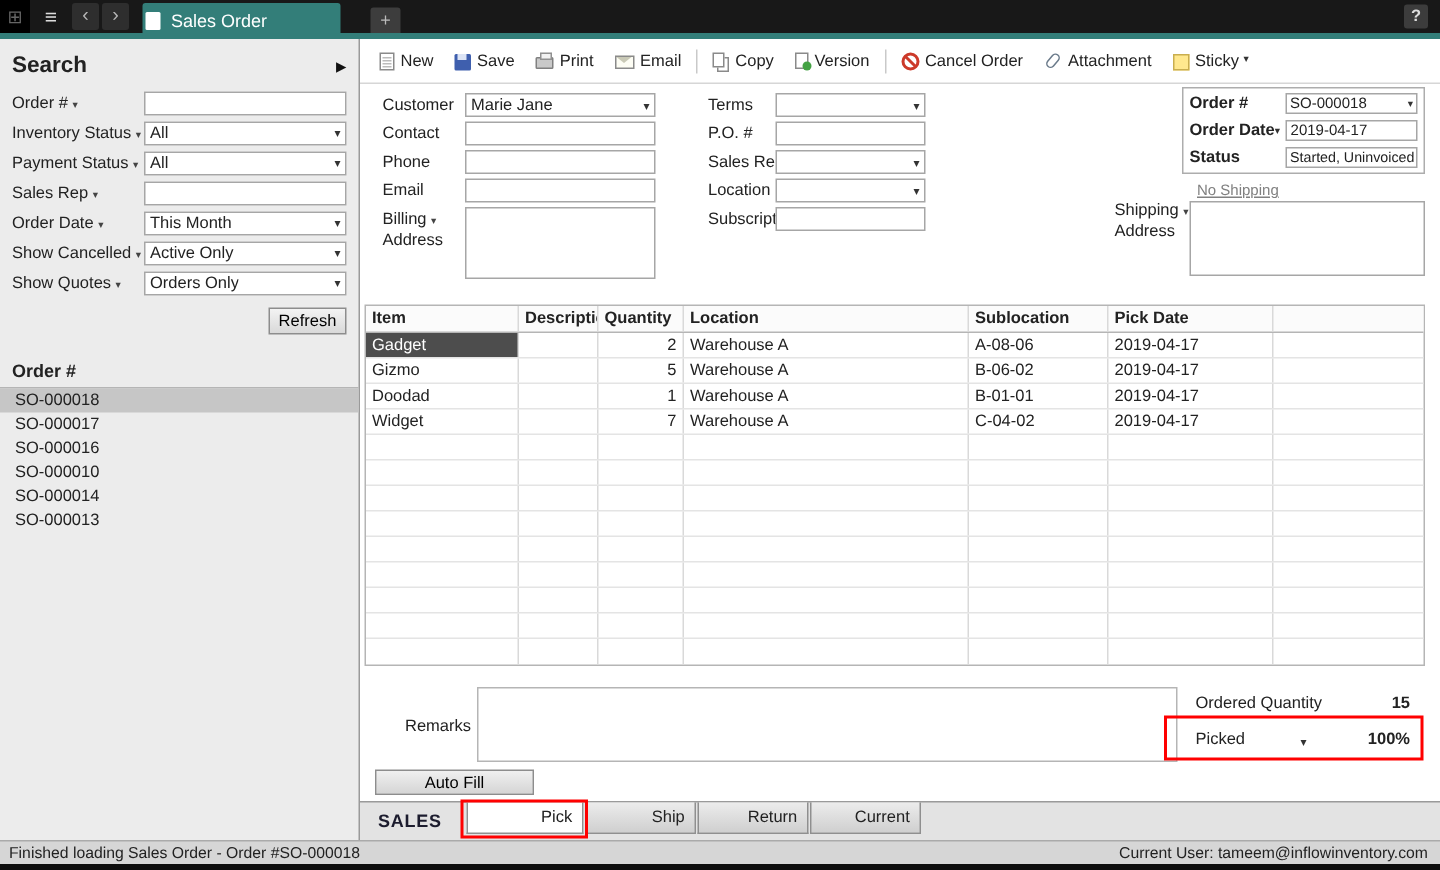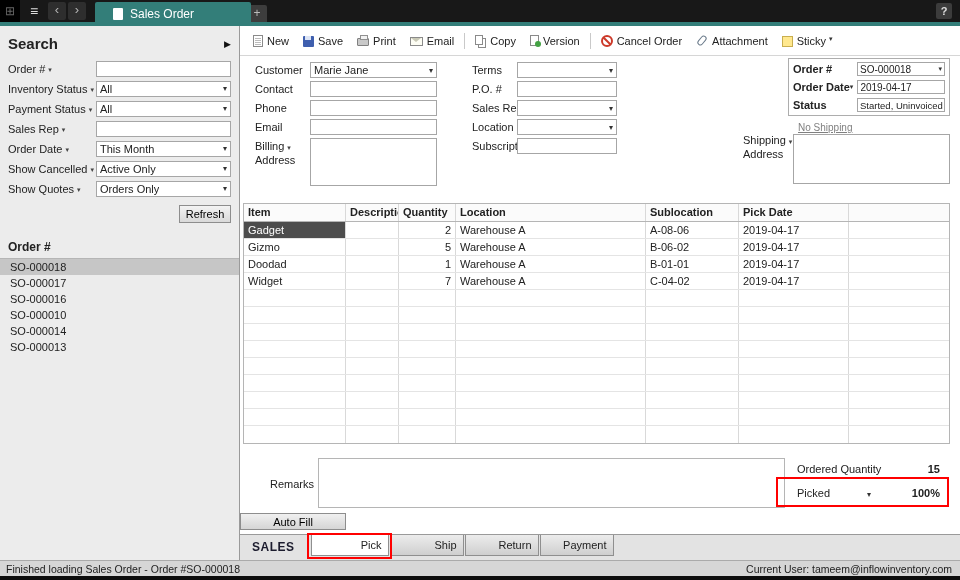--- a/index.html
+++ b/index.html
@@ -6,21 +6,21 @@
 html,body{width:960px;height:580px;overflow:hidden}
 body{font-family:"Liberation Sans",sans-serif;font-size:11px;color:#222;background:#fff}
 .window{position:relative;width:960px;height:580px;background:#fff;overflow:hidden}
 
 
 .topbar{position:absolute;left:0;top:0;width:960px;height:22px;background:#181818}
 .appicon{position:absolute;left:0;top:0;width:20px;height:22px;background:#000;color:#666;text-align:center;line-height:22px;font-size:12px}
 .menu-btn{position:absolute;left:24px;top:0;width:20px;height:22px;color:#ddd;text-align:center;line-height:22px;font-size:14px;cursor:pointer}
 .nav-btn{position:absolute;top:2px;width:18px;height:18px;background:#2e2e2e;color:#b5b5b5;text-align:center;line-height:16px;font-size:13px;border-radius:2px;cursor:pointer}
 .nav-back{left:48px}.nav-fwd{left:68px}
-.tab{position:absolute;left:95px;top:2px;width:156px;height:24px;background:#337e79;color:#fff;display:flex;align-items:center;gap:7px;padding-left:18px;font-size:12px;border-radius:2px 2px 0 0;z-index:2}
+.tab{position:absolute;left:95px;top:2px;width:132px;height:24px;background:#337e79;color:#fff;display:flex;align-items:center;gap:7px;padding-left:2px;font-size:12px;border-radius:2px 2px 0 0;z-index:2}
 .tab-ico{width:10px;height:12px;background:#fff;border-radius:1px;display:inline-block}
 .plus-tab{position:absolute;left:247px;top:5px;width:20px;height:17px;background:#3d3d3d;color:#bbb;text-align:center;line-height:17px;border-radius:2px 2px 0 0;font-size:12px;cursor:pointer}
 .help-btn{position:absolute;right:8px;top:3px;width:16px;height:16px;background:#3c3c3c;color:#ddd;text-align:center;line-height:16px;border-radius:2px;font-weight:bold;cursor:pointer}
 .teal-strip{position:absolute;left:0;top:22px;width:960px;height:4px;background:#337e79}
 
 
 .sidebar{position:absolute;left:0;top:26px;width:240px;height:534px;background:#ececec;border-right:1px solid #9a9a9a}
 .search-head{display:flex;align-items:center;padding:9px 8px 7px 8px}
 .search-title{font-size:15px;font-weight:bold}
 .collapse{margin-left:auto;font-size:9px;color:#111;cursor:pointer}
@@ -95,21 +95,21 @@
 .cell-selected{background:#4d4d4d;color:#fff}
 
 
 .remarks-lbl{position:absolute;left:30px;top:452px}
 .remarks-box{position:absolute;left:78px;top:432px;width:467px;height:50px;border:1px solid #b5b5b5;background:#fff;padding:2px 4px}
 .oq-lbl{position:absolute;left:557px;top:437px}
 .oq-val{position:absolute;left:630px;top:437px;width:70px;text-align:right;font-weight:bold}
 .picked-lbl{position:absolute;left:557px;top:461px}
 .picked-caret{position:absolute;left:627px;top:464px;font-size:8px;color:#333;cursor:pointer}
 .picked-val{position:absolute;left:630px;top:461px;width:70px;text-align:right;font-weight:bold}
-.autofill{position:absolute;left:0;top:487px;width:106px;height:17px;background:linear-gradient(#f0f0f0,#d5d5d5);border:1px solid #8d8d8d;font:inherit;font-size:11px;cursor:pointer}
+.autofill{position:absolute;left:10px;top:487px;width:106px;height:17px;background:linear-gradient(#f0f0f0,#d5d5d5);border:1px solid #8d8d8d;font:inherit;font-size:11px;cursor:pointer}
 .tabstrip{position:absolute;left:0;right:0;top:508px;height:26px;background:#e3e3e3;border-top:1px solid #9a9a9a;display:flex}
 .sales-lbl{font-weight:bold;font-size:12px;color:#1c1c2e;margin:5px 0 0 12px;letter-spacing:.5px}
 .bottom-tabs{display:flex;margin-left:16px}
 .btab{min-width:74px;height:21px;line-height:20px;text-align:right;border:1px solid #8f8f8f;border-top:none;background:linear-gradient(#ececec,#cfcfcf);margin-right:1px;font-size:11px;padding:0 6px;cursor:pointer}
 .btab.active{background:#fff;min-width:78px}
 
 
 .statusbar{position:absolute;left:0;top:560px;width:960px;height:16px;background:#d6d6d6;border-top:1px solid #aaa;font-size:10.5px;color:#222}
 .sb-left{position:absolute;left:6px;top:2px}
 .sb-right{position:absolute;right:8px;top:2px}
@@ -457,21 +457,21 @@
     <span class="picked-caret">▾</span>
     <span class="picked-val">100%</span>
     <button class="autofill">Auto Fill</button>
 
     <div class="tabstrip">
       <span class="sales-lbl">SALES</span>
       <div class="bottom-tabs">
           <div class="btab active">Pick</div>
           <div class="btab">Ship</div>
           <div class="btab">Return</div>
-          <div class="btab">Payment</div>
+          <div class="btab">Current</div>
         </div>
     </div>
   </div>
 
   <div class="statusbar">
     <span class="sb-left">Finished loading Sales Order - Order #SO-000018</span>
     <span class="sb-right">
       <span>Current User:</span>
       <span>tameem@inflowinventory.com</span>
     </span>

